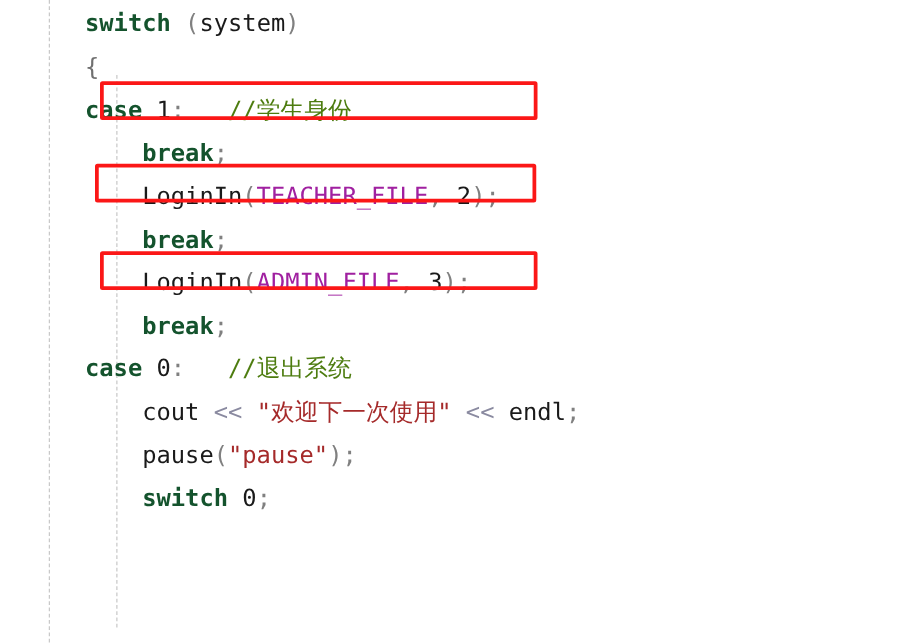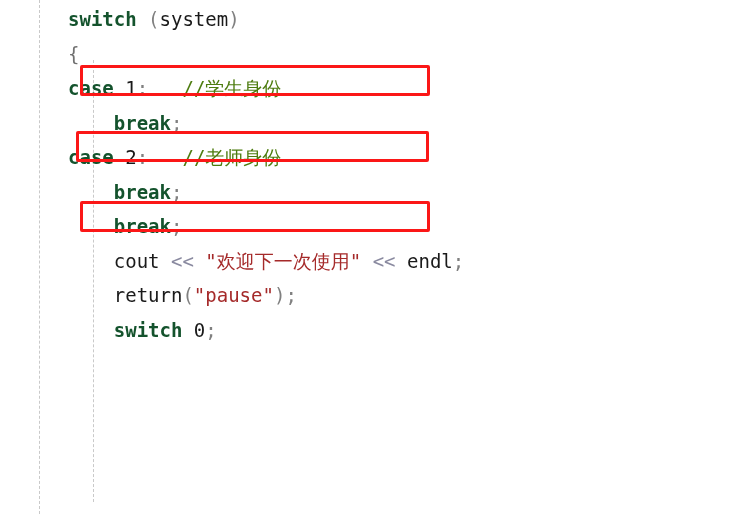--- a/index.html
+++ b/index.html
@@ -84,25 +84,27 @@
 <div id="code-view">
 
   <div class="indent-guide" id="indent-guide-0"></div>
   <div class="indent-guide" id="indent-guide-1"></div>
 
   <div class="code-lines" id="code-lines">
       <div class="code-line"><span class="gutter-pad"></span><span class="tok-keyword">switch</span><span class="tok-plain"> </span><span class="tok-punct">(</span><span class="tok-plain">system</span><span class="tok-punct">)</span></div>
       <div class="code-line"><span class="gutter-pad"></span><span class="tok-brace">{</span></div>
       <div class="code-line"><span class="gutter-pad"></span><span class="tok-keyword">case</span><span class="tok-plain"> </span><span class="tok-number">1</span><span class="tok-punct">:</span><span class="tok-plain">   </span><span class="tok-comment">//学生身份</span></div>
       <div class="code-line"><span class="gutter-pad"></span><span class="tok-plain">    </span><span class="tok-keyword">break</span><span class="tok-punct">;</span></div>
-      <div class="code-line"><span class="gutter-pad"></span><span class="tok-keyword">case</span><span class="tok-plain"> </span><span class="tok-number">2</span><span class="tok-punct">:</span><span class="tok-plain">   </span><span class="tok-comment">//老师身份</span></div>
+      <div class="code-line"><span class="gutter-pad"></span><span class="tok-plain">    </span><span class="tok-func">LoginIn</span><span class="tok-punct">(</span><span class="tok-macro">TEACHER_FILE</span><span class="tok-punct">,</span><span class="tok-plain"> </span><span class="tok-number">2</span><span class="tok-punct">)</span><span class="tok-punct">;</span></div>
       <div class="code-line"><span class="gutter-pad"></span><span class="tok-plain">    </span><span class="tok-keyword">break</span><span class="tok-punct">;</span></div>
+      <div class="code-line"><span class="gutter-pad"></span><span class="tok-plain">    </span><span class="tok-func">LoginIn</span><span class="tok-punct">(</span><span class="tok-macro">ADMIN_FILE</span><span class="tok-punct">,</span><span class="tok-plain"> </span><span class="tok-number">3</span><span class="tok-punct">)</span><span class="tok-punct">;</span></div>
       <div class="code-line"><span class="gutter-pad"></span><span class="tok-plain">    </span><span class="tok-keyword">break</span><span class="tok-punct">;</span></div>
+      <div class="code-line"><span class="gutter-pad"></span><span class="tok-keyword">case</span><span class="tok-plain"> </span><span class="tok-number">0</span><span class="tok-punct">:</span><span class="tok-plain">   </span><span class="tok-comment">//退出系统</span></div>
       <div class="code-line"><span class="gutter-pad"></span><span class="tok-plain">    </span><span class="tok-plain">cout</span><span class="tok-plain"> </span><span class="tok-operator">&lt;&lt;</span><span class="tok-plain"> </span><span class="tok-string">"欢迎下一次使用"</span><span class="tok-plain"> </span><span class="tok-operator">&lt;&lt;</span><span class="tok-plain"> </span><span class="tok-plain">endl</span><span class="tok-punct">;</span></div>
-      <div class="code-line"><span class="gutter-pad"></span><span class="tok-plain">    </span><span class="tok-func">return</span><span class="tok-punct">(</span><span class="tok-string">"pause"</span><span class="tok-punct">)</span><span class="tok-punct">;</span></div>
+      <div class="code-line"><span class="gutter-pad"></span><span class="tok-plain">    </span><span class="tok-func">pause</span><span class="tok-punct">(</span><span class="tok-string">"pause"</span><span class="tok-punct">)</span><span class="tok-punct">;</span></div>
       <div class="code-line"><span class="gutter-pad"></span><span class="tok-plain">    </span><span class="tok-keyword">switch</span><span class="tok-plain"> </span><span class="tok-number">0</span><span class="tok-punct">;</span></div>
     </div>
 
   <div class="annotation-box" id="annotation-box-1"></div>
   <div class="annotation-box" id="annotation-box-2"></div>
   <div class="annotation-box" id="annotation-box-3"></div>
 
 </div>
 
 </body></html>

